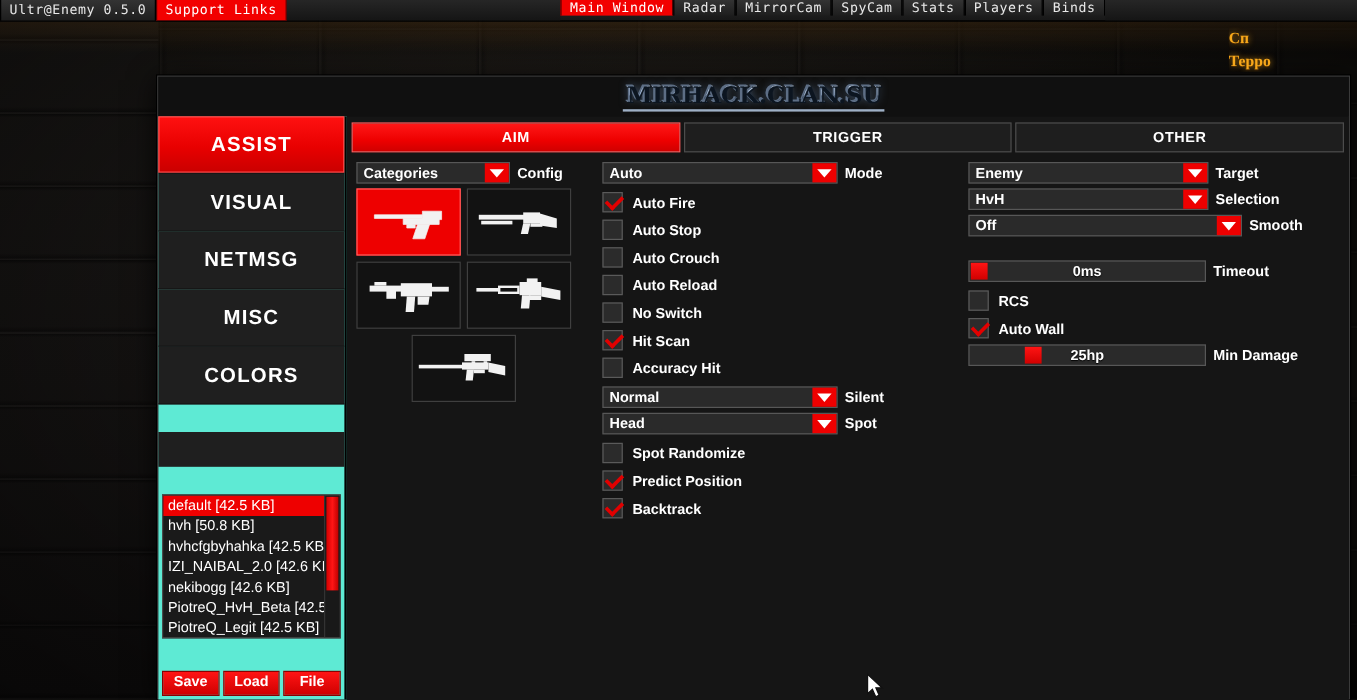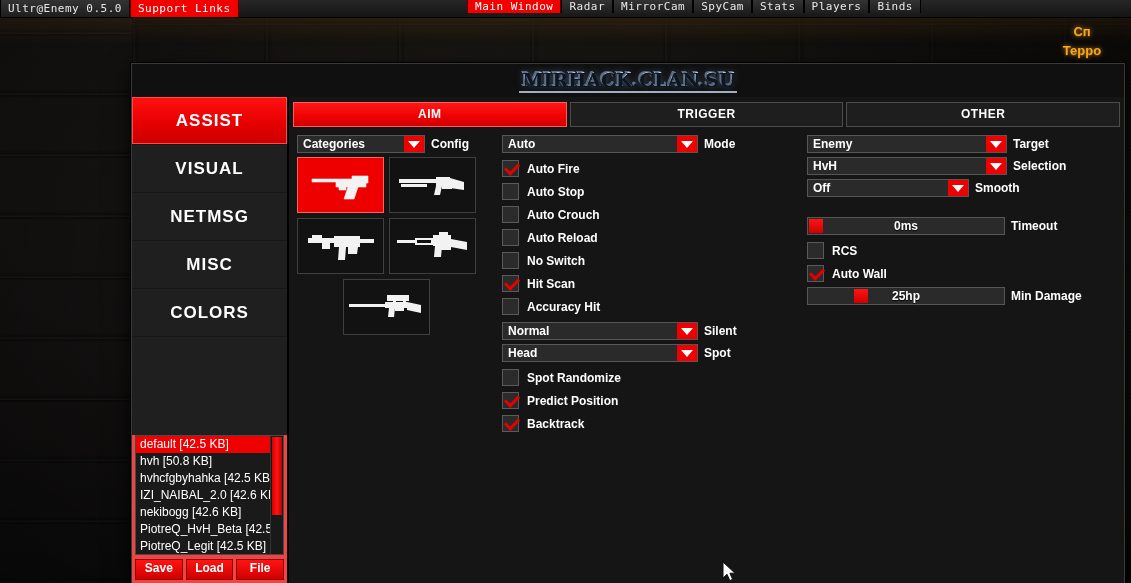--- a/index.html
+++ b/index.html
@@ -56,23 +56,23 @@
 
   
   .glow-strip {
     position:absolute; left:0; top:18px; width:1131px; height:26px;
     background: linear-gradient(180deg, rgba(90,60,25,0.45), rgba(20,12,6,0.0));
     pointer-events:none;
   }
 
   
   .ru-text {
-    position:absolute; right:3px; top:22px;
-    text-align:center; z-index: 30;
-    font-family:Liberation Sans, sans-serif;
+    position:absolute; right:15px; top:22px;
+    text-align:left; z-index: 30;
+    font-family:Liberation Serif, serif;
     font-weight:bold; font-size:13px; line-height:19px;
     color:#f7a81b;
     text-shadow:0 0 5px rgba(247,168,27,.75), 0 1px 0 #3a1d00;
     overflow:hidden; width:92px;
   }
   .ru-text div { white-space:nowrap; }
 
   
   .window {
     position:absolute; left:131px; top:63px; width:994px; height:520px;
@@ -96,24 +96,25 @@
     padding:0 3px 1px 3px;
     background: linear-gradient(180deg,#e4ecf6 0%, #8a9bb2 48%, #3c4a5e 52%, #9aa9bd 100%);
     -webkit-background-clip:text; background-clip:text;
     -webkit-text-fill-color: transparent;
   }
 
   
   .wbody { display:flex; height:487px; }
 
   .sidebar {
-    width:157px; background:#ef4444;
+    width:157px; background:#5eead4;
     border-right:2px solid #000;
     display:flex; flex-direction:column;
     position:relative;
+    gap:23px;
   }
   .side-items { padding-top:0px; }
   .side-item {
     height:48px; display:flex; align-items:center; justify-content:center;
     color:#ffffff; font-weight:bold; font-size:17px; letter-spacing:1px;
     background:#1f1f1f;
     border-bottom:1px solid #161616;
     cursor:pointer;
   }
   .side-item.active {
@@ -489,21 +490,21 @@
               <div class="dd" style="width:200px">
                 <span class="dd-val">HvH</span>
                 <span class="dd-arrow">
                     <i></i>
                   </span>
               </div>
               <span class="dd-label">Selection</span>
             </div>
 
             <div class="dd-row">
-              <div class="dd" style="width:162px">
+              <div class="dd" style="width:228px">
                 <span class="dd-val">Off</span>
                 <span class="dd-arrow">
                     <i></i>
                   </span>
               </div>
               <span class="dd-label">Smooth</span>
             </div>
 
             <div class="sl-row" style="margin-top:20px">
               <div class="slider" style="width:198px">

